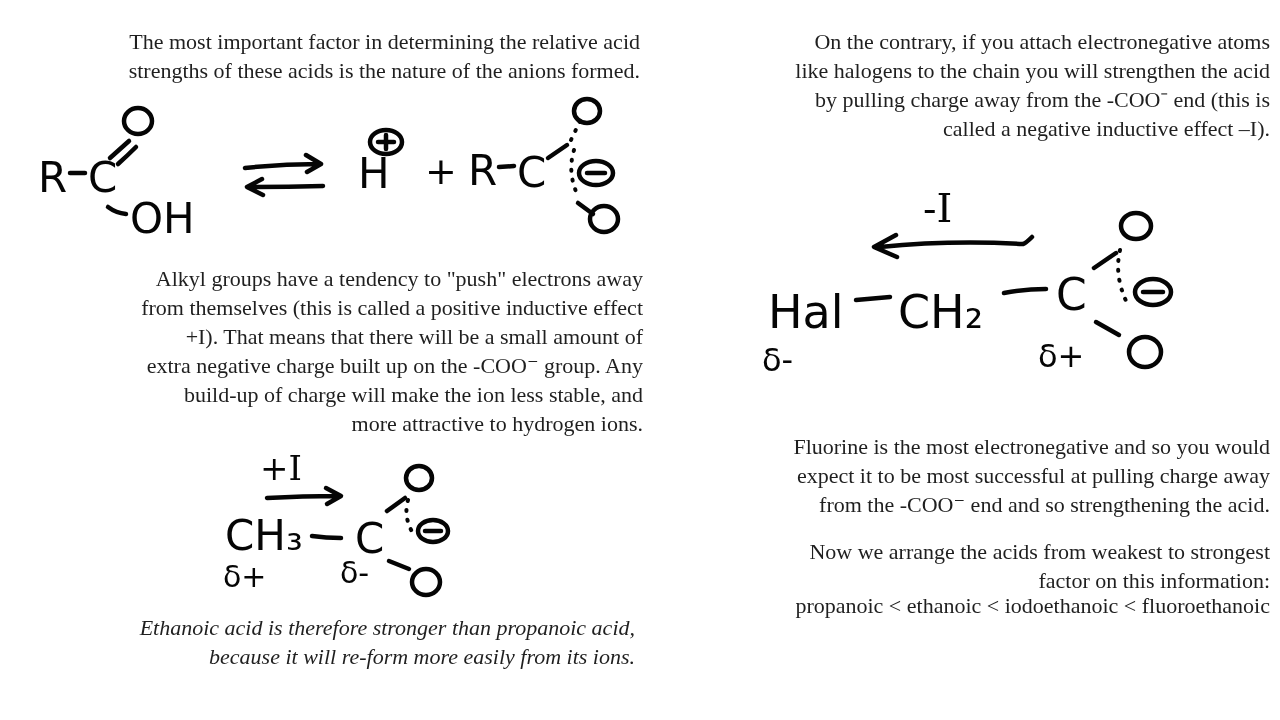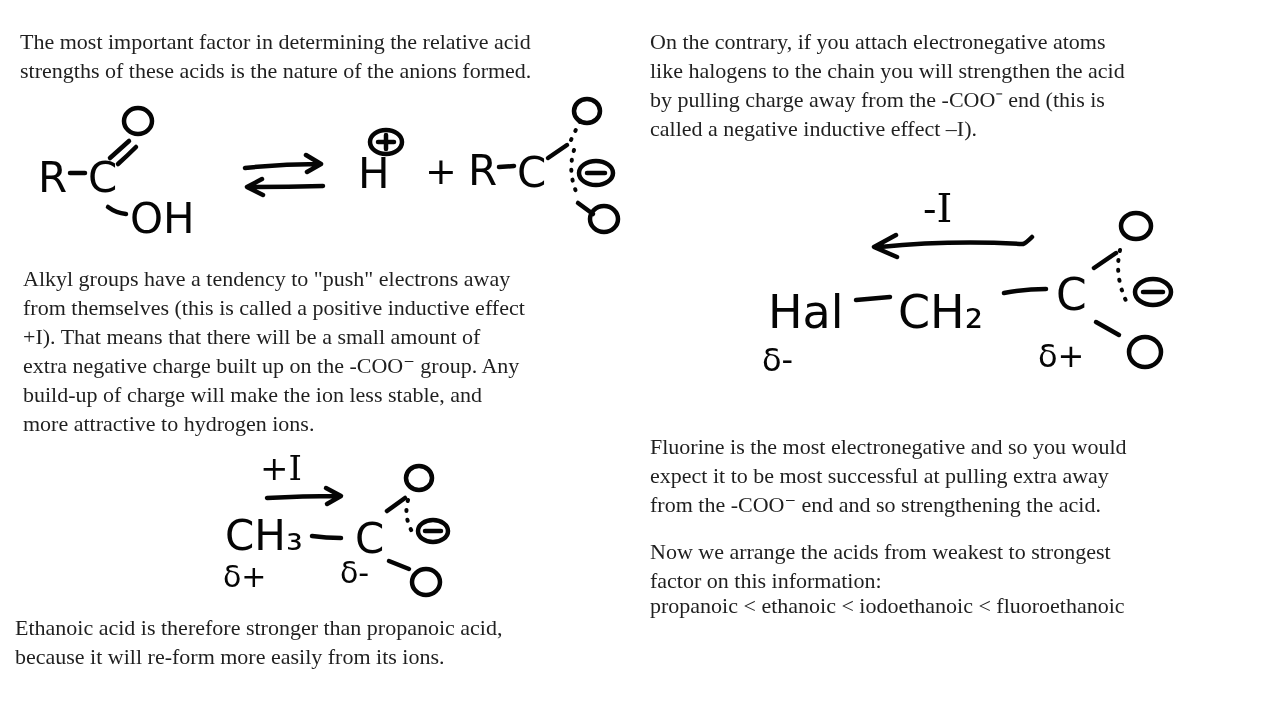--- a/index.html
+++ b/index.html
@@ -11,21 +11,21 @@
     height: 720px;
     background: #ffffff;
     position: relative;
     overflow: hidden;
     font-family: "Liberation Serif", "DejaVu Serif", serif;
     color: #1f1f1f;
   }
   .para {
     position: absolute;
     margin: 0;
-    text-align: left;
+    text-align: right;
     white-space: pre-line;
     font-size: 22px;
     line-height: 29px;
   }
   svg.drawing {
     position: absolute;
     overflow: visible;
   }
   svg.drawing path,
   svg.drawing ellipse,
@@ -115,21 +115,21 @@
   <ellipse cx="219" cy="38" rx="13" ry="12"></ellipse>
   <path class="dotted" d="M208 60 Q203 78 214 95"></path>
   <g>
     <ellipse cx="233" cy="91" rx="15" ry="11"></ellipse>
     <path d="M225 91 L241 91"></path>
   </g>
   <path d="M189 121 L209 129"></path>
   <ellipse cx="226" cy="142" rx="14" ry="13"></ellipse>
 </svg>
 
-<p class="para" style="left:15px; top:613px; width:620px;">Ethanoic acid is therefore stronger than propanoic acid,
+<p class="para" style="left:15px; top:613px; width:620px;font-style:italic;">Ethanoic acid is therefore stronger than propanoic acid,
 because it will re-form more easily from its ions.</p>
 
 <p class="para" style="left:650px; top:27px; width:620px;font-family:Liberation Serif, serif;">On the contrary, if you attach electronegative atoms
 like halogens to the chain you will strengthen the acid
 by pulling charge away from the -COO⁻ end (this is
 called a negative inductive effect –I).</p>
 
 <svg class="drawing" style="left:720px; top:170px;" width="460" height="220" viewBox="0 0 460 220">
   <text class="serifLabel" x="203" y="52" font-size="40">-I</text>
   <path d="M312 67 Q306 73 303 74 Q230 70 160 77 M176 65 L154 77 L177 87"></path>
@@ -145,19 +145,19 @@
   <path class="dotted" d="M400 80 Q394 106 407 133"></path>
   <g>
     <ellipse cx="433" cy="122" rx="18" ry="13"></ellipse>
     <path d="M423 122 L443 122"></path>
   </g>
   <path d="M376 152 L399 165"></path>
   <ellipse cx="425" cy="182" rx="16" ry="15"></ellipse>
 </svg>
 
 <p class="para" style="left:650px; top:432px; width:620px;">Fluorine is the most electronegative and so you would
-expect it to be most successful at pulling extra away
+expect it to be most successful at pulling charge away
 from the -COO⁻ end and so strengthening the acid.</p>
 
 <p class="para" style="left:650px; top:537px; width:620px;">Now we arrange the acids from weakest to strongest
 factor on this information:</p>
 
 <p class="para" style="left:650px; top:591px; width:620px;">propanoic &lt; ethanoic &lt; iodoethanoic &lt; fluoroethanoic</p>
 
 </body></html>

